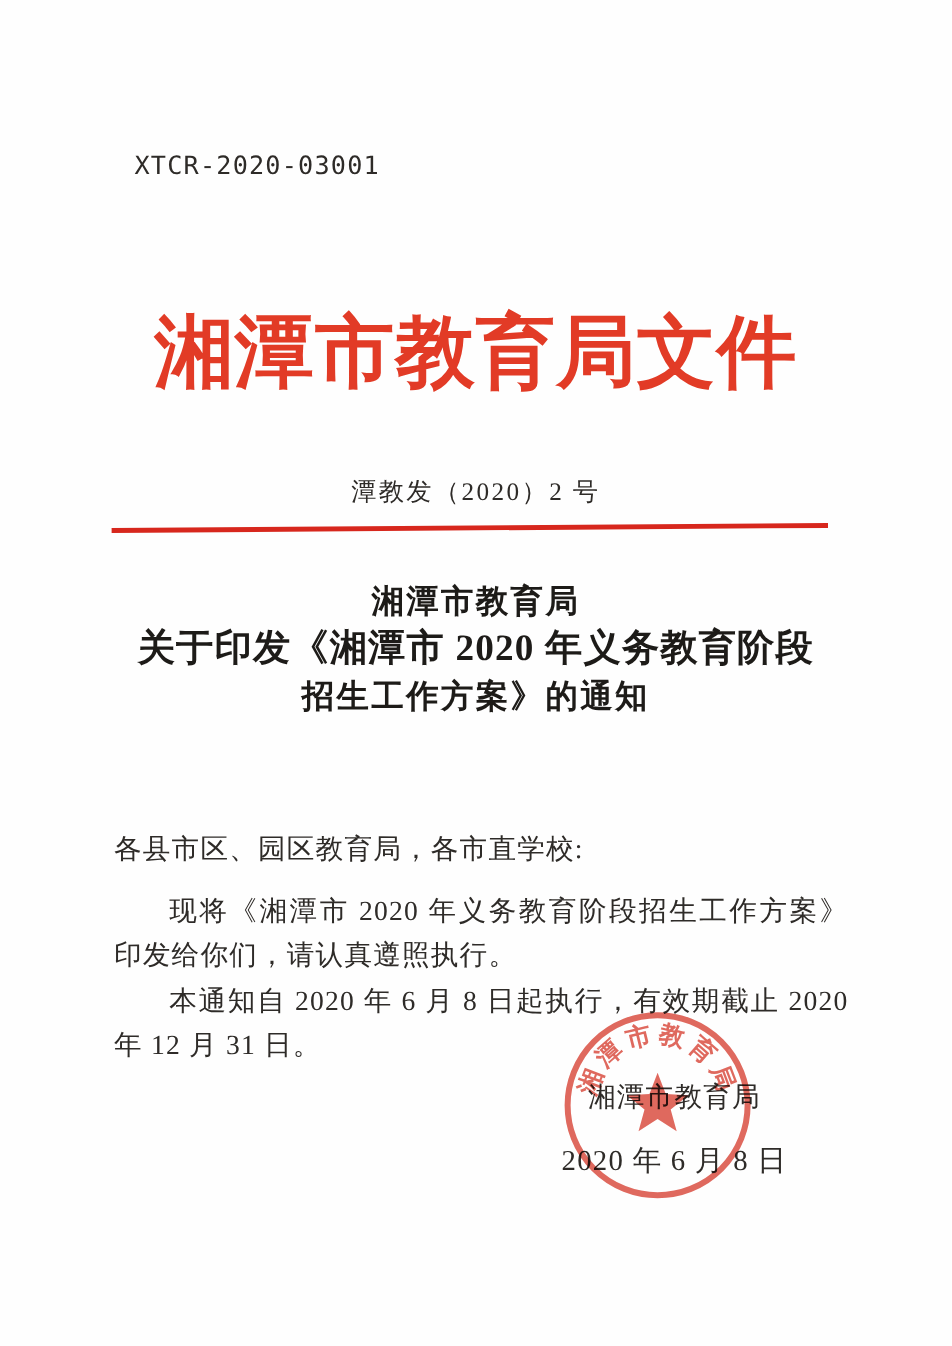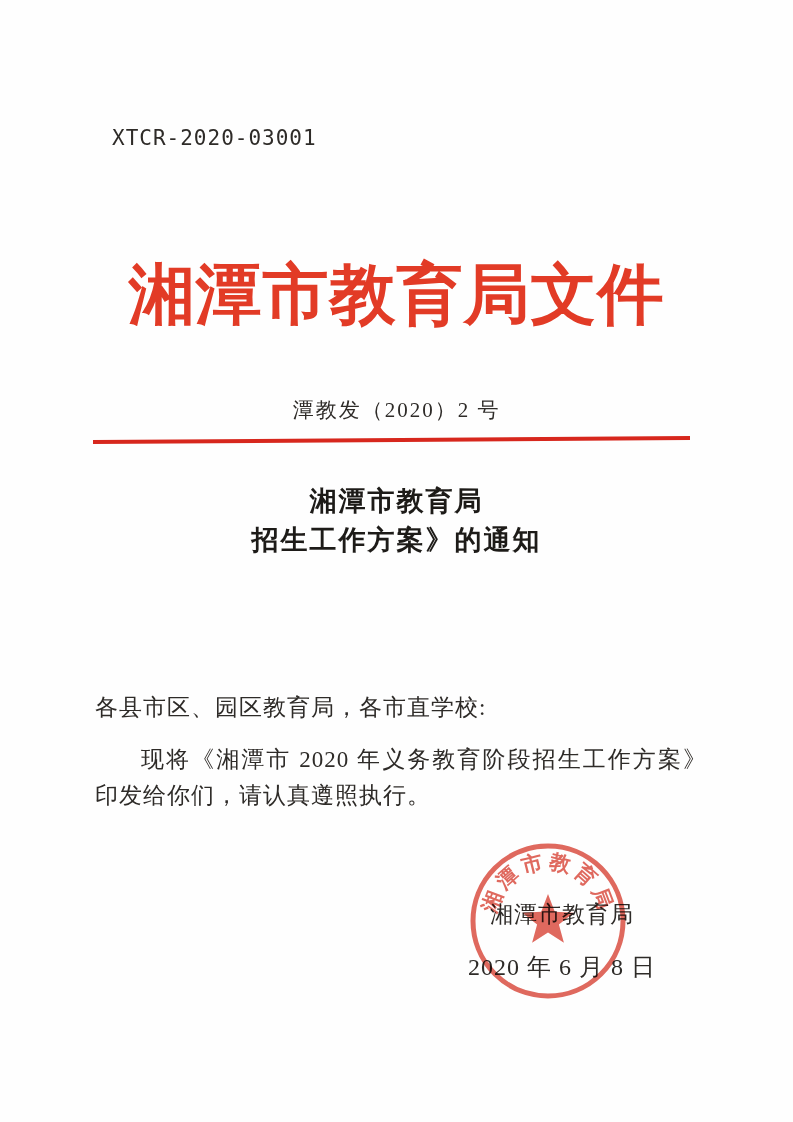--- a/index.html
+++ b/index.html
@@ -128,26 +128,28 @@
   <div class="doc-code">XTCR-2020-03001</div>
 
   <div class="masthead">湘潭市教育局文件</div>
 
   <div class="issue-number">潭教发（2020）2 号</div>
 
   <div class="red-rule"></div>
 
   <div class="doc-title">
     <div class="t1">湘潭市教育局</div>
+    <div class="t2">关于印发《湘潭市 2020 年义务教育阶段</div>
     <div class="t3">招生工作方案》的通知</div>
   </div>
 
   <div class="body-text">
     <p class="salutation">各县市区、园区教育局，各市直学校:</p>
     <p class="para">现将《湘潭市 2020 年义务教育阶段招生工作方案》印发给你们，请认真遵照执行。</p>
+    <p class="para">本通知自 2020 年 6 月 8 日起执行，有效期截止 2020 年 12 月 31 日。</p>
   </div>
 
   <div class="signature">湘潭市教育局</div>
 
   <div class="sign-date">2020 年 6 月 8 日</div>
 
   <div class="seal">
     <svg viewBox="0 0 170 170" xmlns="http://www.w3.org/2000/svg">
       <defs>
         <path id="sealArc" d="M 33.8 94 A 52 52 0 1 1 136.2 94" fill="none"></path>

